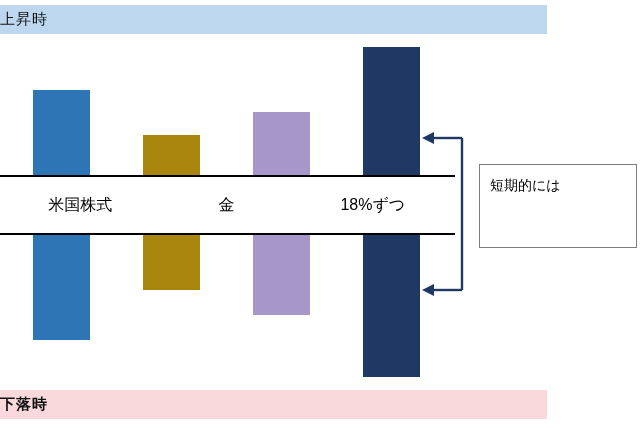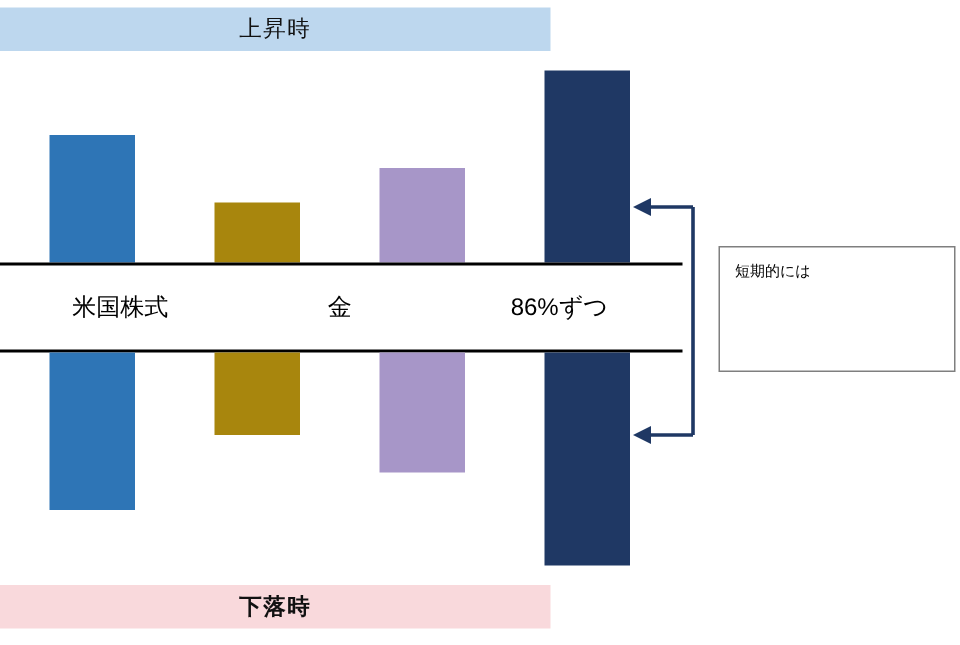--- a/index.html
+++ b/index.html
@@ -15,22 +15,22 @@
     width: 640px; height: 430px;
     background: #fff;
     overflow: hidden;
     --top-banner-bg: #bdd7ee;
     --bottom-banner-bg: #f9d9dc;
     --arrow: #1f3864;
     --band-line: #000000;
     --note-border: #7f7f7f;
   }
   .banner {
-    position: absolute; left: 0; width: 367px; height: 29px;
-    display: flex; align-items: center; justify-content: center;
+    position: absolute; left: 0; width: 547px; height: 29px;
+    display: flex; align-items: center; justify-content: flex-start;
     font-size: 15px; letter-spacing: 1px; color: #111;
   }
   .banner.top { top: 5px; background: var(--top-banner-bg); }
   .banner.bottom { top: 390px; background: var(--bottom-banner-bg); font-weight: bold; }
 
   .row {
     position: absolute; left: 6px; width: 440px;
     display: flex;
   }
   .row .cell {
@@ -63,21 +63,21 @@
     color: var(--arrow);
   }
   .bracket svg { display: block; width: 100%; height: 100%; }
 
   .note {
     position: absolute; left: 479px; top: 164px;
     width: 158px; min-height: 84px;
     border: 1px solid var(--note-border);
     background: #fff;
     padding: 9px 10px;
-    font-size: 10px; line-height: 1.65; color: #000;
+    font-size: 14px; line-height: 1.65; color: #000;
   }
 </style>
 </head>
 <body>
 
 <div class="figure" style="--top-banner-bg: #bdd7ee; --bottom-banner-bg: #f9d9dc; --arrow: #1f3864; --band-line: #000000; --note-border: #7f7f7f;">
 
   <div class="banner top">
     <span>上昇時</span>
   </div>
@@ -93,21 +93,21 @@
         <div class="bar" style="height: 63px; background: rgb(167, 150, 200);"></div>
       </div>
       <div class="cell">
         <div class="bar" style="height: 128px; background: rgb(31, 56, 100);"></div>
       </div>
     </div>
 
   <div class="band">
       <div class="cell">米国株式</div>
       <div class="cell">金</div>
-      <div class="cell">86%ずつ</div>
+      <div class="cell">18%ずつ</div>
     </div>
 
   <div class="row down">
       <div class="cell">
         <div class="bar" style="height: 105px; background: rgb(46, 117, 182);"></div>
       </div>
       <div class="cell">
         <div class="bar" style="height: 55px; background: rgb(168, 134, 13);"></div>
       </div>
       <div class="cell">

